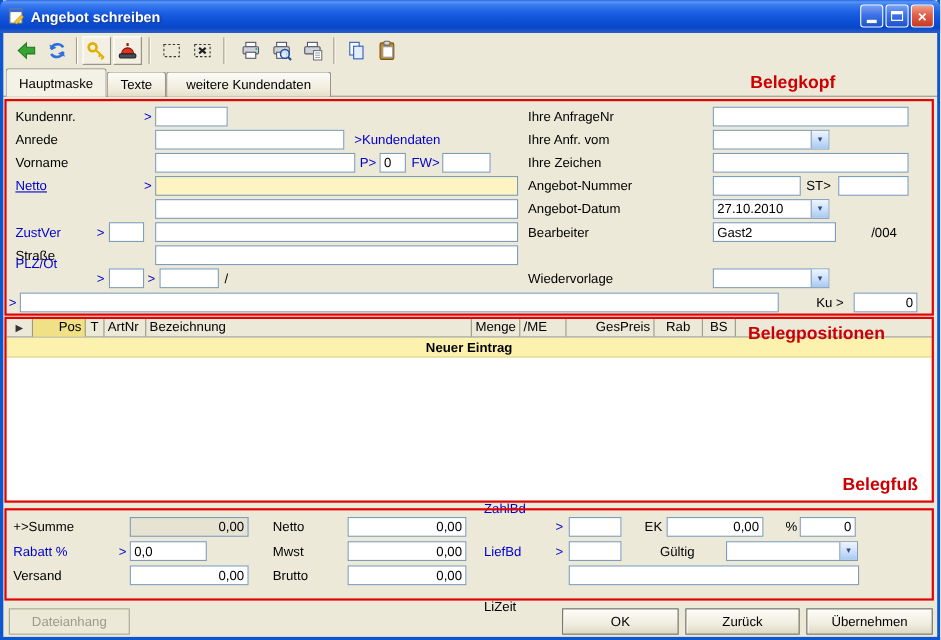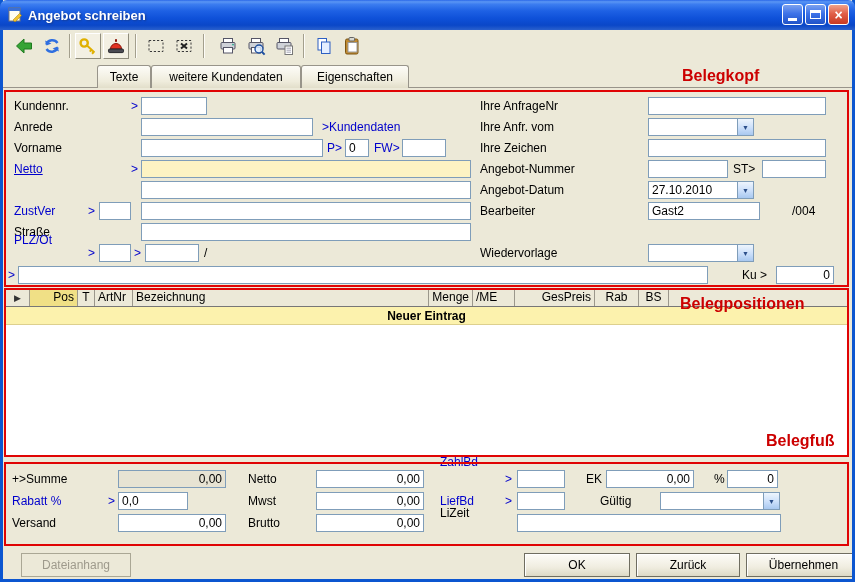--- a/index.html
+++ b/index.html
@@ -51,21 +51,21 @@
   
   .grid-head{position:absolute;left:6px;top:290px;width:841px;height:17px;display:flex;background:#ece9d8;border-bottom:1px solid #777;z-index:2;}
   .gh{flex:none;height:16px;line-height:15px;padding:0 3px;border-right:1px solid #9b978b;font-size:12px;overflow:hidden;white-space:nowrap;}
   .gh.fill{flex:1;border-right:none;}
   .gh.yellowcol{background:#f0e086;}
   .gh.center{text-align:center;}
   .grid-body{position:absolute;left:6px;top:307px;width:841px;height:148px;background:#fff;z-index:2;}
   .new-entry{height:18px;line-height:18px;background:#fcf2ad;font-weight:bold;text-align:center;border-bottom:1px solid #ddd08e;}
   
   .btn{position:absolute;height:24px;border:1px solid #6f6d60;background:linear-gradient(#fdfcf8,#f0ede0 60%,#ddd9c6);
-    display:flex;align-items:center;justify-content:center;font-size:12px;box-shadow:inset 1px 1px 0 #fff;margin-left:13px;}
+    display:flex;align-items:center;justify-content:center;font-size:12px;box-shadow:inset 1px 1px 0 #fff;}
   .btn.disabled{color:#9e9a8c;border-color:#aaa795;background:#ece9d8;box-shadow:none;}
 </style>
 </head>
 <body>
 
 <div id="win">
 
   <div class="titlebar">
     <span class="app-icon">
       <svg width="16" height="16" viewBox="0 0 16 16">
@@ -164,28 +164,28 @@
     <span class="tb" style="left:336px">
       <svg width="20" height="20" viewBox="0 0 20 20">
         <rect x="3.5" y="3" width="12.5" height="15" rx="1.5" fill="#c08a30" stroke="#7c5410"></rect>
         <rect x="7" y="1.5" width="5.5" height="3.5" rx="1" fill="#d8d8d0" stroke="#666"></rect>
         <rect x="6" y="6.5" width="9" height="9.5" fill="#fff" stroke="#999"></rect>
       </svg>
     </span>
   </div>
 
   <div class="tabline"></div>
+  <div class="tab active" style="left:5px;width:92px">
+      <span>Hauptmaske</span>
+    </div>
   <div class="tab" style="left:97px;width:54px">
       <span>Texte</span>
     </div>
   <div class="tab" style="left:151px;width:150px">
       <span>weitere Kundendaten</span>
-    </div>
-  <div class="tab" style="left:301px;width:108px">
-      <span>Eigenschaften</span>
     </div>
 
   <div class="ann" style="left:682px;top:67px">Belegkopf</div>
   <div class="ann" style="left:680px;top:295px">Belegpositionen</div>
   <div class="ann" style="left:766px;top:432px">Belegfuß</div>
 
   <div class="redbox" style="left:4px;top:90px;width:845px;height:197px"></div>
   <div class="redbox" style="left:4px;top:288px;width:845px;height:169px"></div>
   <div class="redbox" style="left:4px;top:462px;width:845px;height:84px"></div>
 
@@ -304,21 +304,21 @@
     <span class="dtext"></span>
     <span class="dbtn">
         <span>▼</span>
       </span>
   </div>
 
   <span class="lbl" style="left:12px;top:514px">Versand</span>
   <input class="inp ra" style="left: 118px; top: 514px; width: 108px;" value="0,00">
   <span class="lbl" style="left:248px;top:514px">Brutto</span>
   <input class="inp ra" style="left: 316px; top: 514px; width: 108px;" value="0,00">
-  <span class="lbl" style="left:440px;top:504px">LiZeit</span>
+  <span class="lbl" style="left:440px;top:542px">LiZeit</span>
   <input class="inp" style="left: 517px; top: 514px; width: 264px;">
 
   <div class="btn disabled" style="left:8px;top:553px;width:110px">Dateianhang</div>
   <div class="btn" style="left:511px;top:553px;width:106px">OK</div>
   <div class="btn" style="left:623px;top:553px;width:104px">Zurück</div>
   <div class="btn" style="left:733px;top:553px;width:115px">Übernehmen</div>
 
   <div class="frame"></div>
 </div>
 

